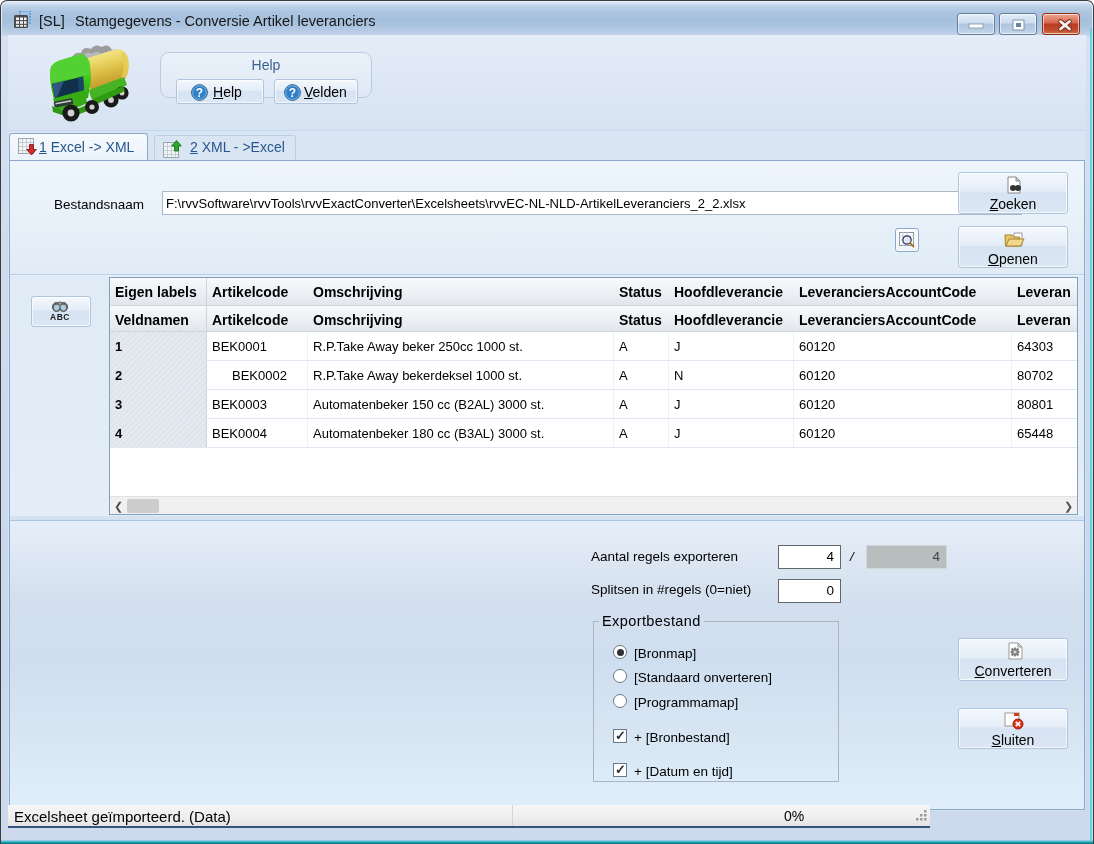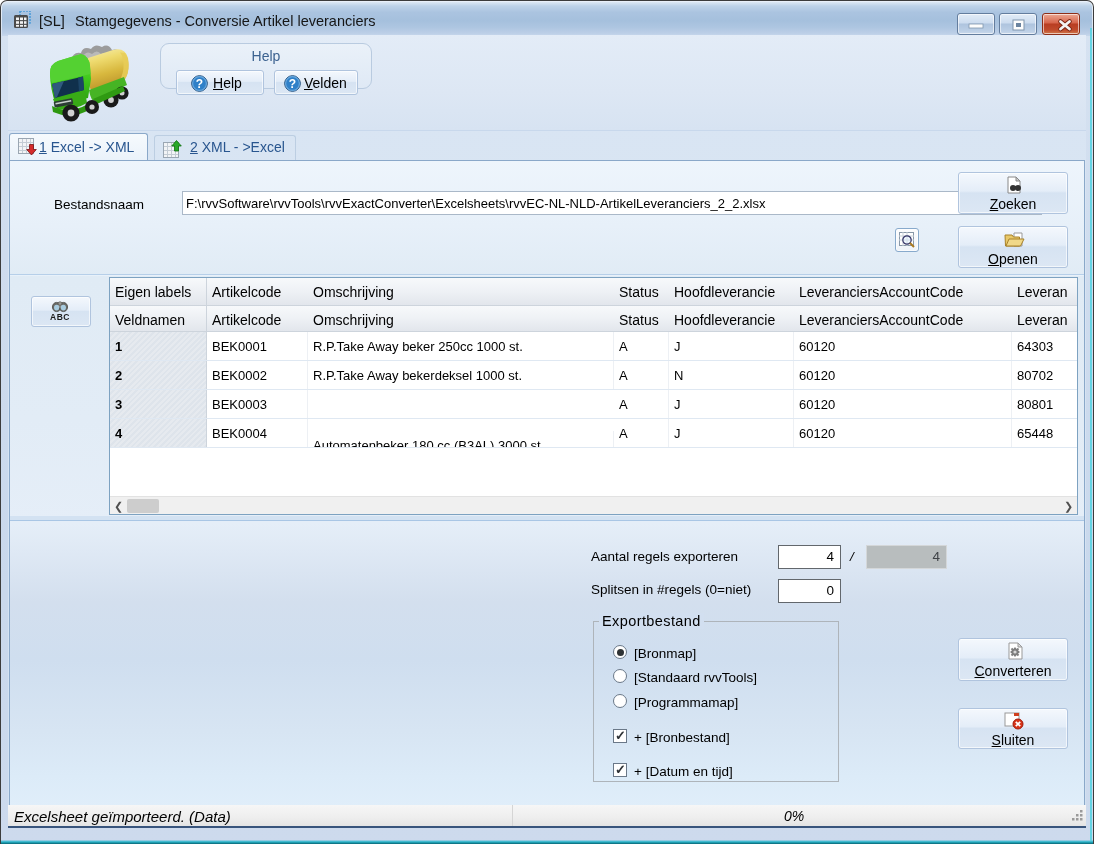--- a/index.html
+++ b/index.html
@@ -22,53 +22,53 @@
 #btn-max { left:991px; width:38px; }
 #btn-close { left:1034px; width:38px;
   background:linear-gradient(180deg,#eca894 0%,#d6644a 45%,#b83d22 50%,#c04b2c 80%,#cf7a4d 100%); border-color:#8d2e18; }
 .winglyph { position:absolute; left:0; right:0; text-align:center; }
 
 #client { position:absolute; left:8px; top:35px; width:1078px; height:776px;
   background:linear-gradient(180deg,#e4edf8 0%,#d9e5f3 10%,#d2e1f1 100%); }
 
 #toolbar { position:absolute; left:0; top:0; width:1078px; height:96px;
   background:linear-gradient(180deg,#e3ecf7 0%,#dde7f4 60%,#d7e3f2 100%); border-bottom:1px solid #c8d8ec; }
-#helpgroup { position:absolute; left:152px; top:8px; width:212px; height:46px; border:1px solid #b9cbe0;
+#helpgroup { position:absolute; left:152px; top:17px; width:212px; height:46px; border:1px solid #b9cbe0;
   border-radius:9px; background:linear-gradient(180deg,#eaf1f9 0%,#dfe9f5 100%); }
 #helpgroup .title { position:absolute; top:4px; left:0; right:0; text-align:center; color:#3c6290; font-size:14px; }
 .btn { position:absolute; border:1px solid #b0c4de; border-radius:3px;
   background:linear-gradient(180deg,#f4f8fd 0%,#e4edf8 45%,#d6e3f2 50%,#dce7f4 100%);
   box-shadow:inset 0 0 0 1px rgba(255,255,255,.65); font-size:14px; color:#000; }
 .btn .lbl { position:absolute; left:0; right:0; text-align:center; }
 u { text-decoration:underline; }
 
 #tabstrip { position:absolute; left:0; top:98px; width:1078px; height:27px; }
 .tab { position:absolute; top:0; height:27px; font-size:14px; color:#29568f; }
 #tab1 { left:1px; width:139px; background:linear-gradient(180deg,#f6fafd 0%,#eaf2fa 100%);
   border:1px solid #8aa8c9; border-bottom:none; border-radius:3px 3px 0 0; z-index:3; }
 #tab2 { left:146px; top:2px; height:25px; width:142px; border:1px solid #bccee2; border-bottom:none; border-radius:3px 3px 0 0; }
 .tab .txt { position:absolute; left:29px; top:5px; }
 
 #tabpage { position:absolute; left:1px; top:125px; width:1076px; height:650px; border:1px solid #8aa8c9;
   background:linear-gradient(180deg,#eef5fc 0%,#e7f0f9 10%,#e0ebf5 18%,#e2ecf6 40%,#e5eef8 56%,#d3dfee 68%,#cfdeef 77%,#d7e5f3 88%,#dcebf8 95%,#e0eefa 100%); }
 
 #lbl-bestand { position:absolute; left:44px; top:36px; }
-#combo { position:absolute; left:172px; top:30px; width:860px; height:24px; background:#fff; border:1px solid #aab8c8; }
+#combo { position:absolute; left:152px; top:30px; width:860px; height:24px; background:#fff; border:1px solid #aab8c8; }
 #combo .txt { position:absolute; left:3px; top:4px; font-size:13px; white-space:nowrap; }
 
 #redline { position:absolute; left:157px; top:60px; width:450px; color:#ee1111; font-style:italic; font-size:13px; white-space:nowrap; }
 #btn-zoeken { left:948px; top:11px; width:110px; height:42px; }
 #btn-openen { left:948px; top:65px; width:110px; height:42px; }
 #btn-mag { left:885px; top:67px; width:24px; height:24px; background:linear-gradient(180deg,#fdfdfe,#eef3f9); border-color:#88aacc; }
 
 #btn-abc { left:21px; top:135px; width:60px; height:31px;padding-left:20px; }
 #grid { position:absolute; left:99px; top:116px; width:969px; height:238px; border:1px solid #7da2c1; background:#fff; }
 .gh { position:absolute; left:0; width:100%; background:linear-gradient(180deg,#f7f9fb 0%,#eef1f5 50%,#e2e6ec 100%); border-bottom:1px solid #cdd4dc; }
 .gh .c, .gr .c { position:absolute; top:0; bottom:0; padding:6px 0 0 5px; white-space:nowrap; overflow:hidden; }
-.gh .c { font-weight:normal; padding-top:6px; font-size:14px; }
+.gh .c { font-weight:bold; padding-top:6px; font-size:14px; }
 .gr { position:absolute; left:0; width:100%; height:29px; background:#fff; border-bottom:1px solid #dfe8f2; }
 .gr .c { padding-top:7px; font-size:13px; }
 .rowhead { background:repeating-linear-gradient(135deg,#e6eaef 0 2px,#dee4eb 2px 4px); border-right:1px solid #cdd4dc; font-weight:bold; }
 .cb { border-right:1px solid #edf0f4; }
 
 #hscroll { position:absolute; left:0; bottom:0; width:100%; height:18px; background:#f0f0f0; border-top:1px solid #e2e2e2; }
 #hscroll .arr { position:absolute; top:0; width:17px; height:18px; color:#505050; text-align:center; font-size:11px; padding-top:3px; }
 #hscroll .thumb { position:absolute; left:17px; top:2px; width:32px; height:14px; background:#cdcdcd; border-radius:2px; }
 
 .inp { position:absolute; background:#fff; border:1px solid #62676c; text-align:right; padding:3px 6px 0 0; font-size:13.5px; }
@@ -76,22 +76,22 @@
 #grp-export { position:absolute; left:583px; top:460px; width:246px; height:161px; border:1px solid #aeb4ba; }
 #grp-export .gt { position:absolute; left:5px; top:-9px; background:#d2dff0; padding:0 3px; font-size:14.5px; letter-spacing:0.4px; }
 .radio { position:absolute; width:14px; height:14px; border:1px solid #6a7888; border-radius:50%; background:#fff; }
 .radio.sel::after { content:""; position:absolute; left:2.5px; top:2.5px; width:7px; height:7px; border-radius:50%; background:#2e3234; }
 .check { position:absolute; width:14px; height:14px; border:1px solid #6a7888; background:#fff; }
 .check::after { content:"\2713"; position:absolute; left:1px; top:-2px; font-size:13px; font-weight:bold; color:#2f3337; }
 .optlbl { position:absolute; font-size:13.5px; }
 #btn-conv { left:948px; top:477px; width:110px; height:43px; }
 #btn-sluit { left:948px; top:547px; width:110px; height:41px; }
 
-#statusbar { position:absolute; left:8px; top:805px; width:1078px; height:23px;
-  background:linear-gradient(180deg,#f6f6f6 0%,#eeeeee 60%,#e4e4e4 100%); border-bottom:2px solid #38547c;font-style:italic; }
+#statusbar { position:absolute; left:8px; top:805px; width:922px; height:23px;
+  background:linear-gradient(180deg,#f6f6f6 0%,#eeeeee 60%,#e4e4e4 100%); border-bottom:2px solid #38547c; }
 #statusbar .p1 { position:absolute; left:0; top:0; width:505px; height:21px; border-right:1px solid #d5d5d5; padding:3px 0 0 6px; font-size:15px; }
 #statusbar .pct { position:absolute; left:776px; top:3px; font-size:14px; }
 #grip { position:absolute; right:2px; top:4px; }
 svg { display:block; }
 .icon { position:absolute; }
 </style>
 </head>
 <body>
 <div id="frame-outer">
     <div id="frame-inner"></div>
@@ -322,39 +322,40 @@
         <div class="c rowhead" style="left:0;width:97px;">1</div>
         <div class="c cb" style="left:97px;width:101px;">BEK0001</div>
         <div class="c cb" style="left:198px;width:306px;">R.P.Take Away beker 250cc 1000 st.</div>
         <div class="c cb" style="left:504px;width:55px;">A</div>
         <div class="c cb" style="left:559px;width:125px;">J</div>
         <div class="c cb" style="left:684px;width:218px;">60120</div>
         <div class="c" style="left:902px;width:67px;">64303</div>
       </div>
       <div class="gr" style="top:83px;">
         <div class="c rowhead" style="left:0;width:97px;">2</div>
-        <div class="c cb" style="left:97px;width:101px;">BEK0002</div>
+        <div class="c cb" style="left:97px;width:101px;text-align:center;">BEK0002</div>
         <div class="c cb" style="left:198px;width:306px;">R.P.Take Away bekerdeksel 1000 st.</div>
         <div class="c cb" style="left:504px;width:55px;">A</div>
         <div class="c cb" style="left:559px;width:125px;">N</div>
         <div class="c cb" style="left:684px;width:218px;">60120</div>
         <div class="c" style="left:902px;width:67px;">80702</div>
       </div>
       <div class="gr" style="top:112px;">
         <div class="c rowhead" style="left:0;width:97px;">3</div>
         <div class="c cb" style="left:97px;width:101px;">BEK0003</div>
+        <div class="c cb" style="left:198px;width:306px;">Automatenbeker 150 cc (B2AL) 3000 st.</div>
         <div class="c cb" style="left:504px;width:55px;">A</div>
         <div class="c cb" style="left:559px;width:125px;">J</div>
         <div class="c cb" style="left:684px;width:218px;">60120</div>
         <div class="c" style="left:902px;width:67px;">80801</div>
       </div>
       <div class="gr" style="top:141px;">
         <div class="c rowhead" style="left:0;width:97px;">4</div>
         <div class="c cb" style="left:97px;width:101px;">BEK0004</div>
-        <div class="c cb" style="left:198px;width:306px;margin-top:12px;">Automatenbeker 180 cc (B3AL) 3000 st.</div>
+        <div class="c cb" style="left:198px;width:306px;">Automatenbeker 180 cc (B3AL) 3000 st.</div>
         <div class="c cb" style="left:504px;width:55px;">A</div>
         <div class="c cb" style="left:559px;width:125px;">J</div>
         <div class="c cb" style="left:684px;width:218px;">60120</div>
         <div class="c" style="left:902px;width:67px;">65448</div>
       </div>
       <div id="hscroll">
         <div class="arr" style="left:0;">❮</div>
         <div class="thumb"></div>
         <div class="arr" style="right:0;">❯</div>
       </div>
@@ -365,21 +366,21 @@
     <div class="optlbl" style="left:840px;top:388px;font-style:italic;">/</div>
     <div class="inp dis" style="left:856px;top:384px;width:81px;height:24px;">4</div>
     <div class="optlbl" style="left:581px;top:421px;">Splitsen in #regels (0=niet)</div>
     <div class="inp" style="left:768px;top:418px;width:63px;height:24px;">0</div>
 
     <div id="grp-export">
       <div class="gt">Exportbestand</div>
       <div class="radio sel" style="left:19px;top:23px;"></div>
       <div class="optlbl" style="left:40px;top:24px;">[Bronmap]</div>
       <div class="radio" style="left:19px;top:47px;"></div>
-      <div class="optlbl" style="left:40px;top:48px;">[Standaard rvvTools]</div>
+      <div class="optlbl" style="left:40px;top:48px;">[Standaard onverteren]</div>
       <div class="radio" style="left:19px;top:72px;"></div>
       <div class="optlbl" style="left:40px;top:73px;">[Programmamap]</div>
       <div class="check" style="left:19px;top:107px;"></div>
       <div class="optlbl" style="left:40px;top:108px;">+ [Bronbestand]</div>
       <div class="check" style="left:19px;top:141px;"></div>
       <div class="optlbl" style="left:40px;top:142px;">+ [Datum en tijd]</div>
     </div>
 
     <div class="btn" id="btn-conv">
       <svg class="icon" style="left:48px;top:3px;" width="17" height="18" viewBox="0 0 17 18">

